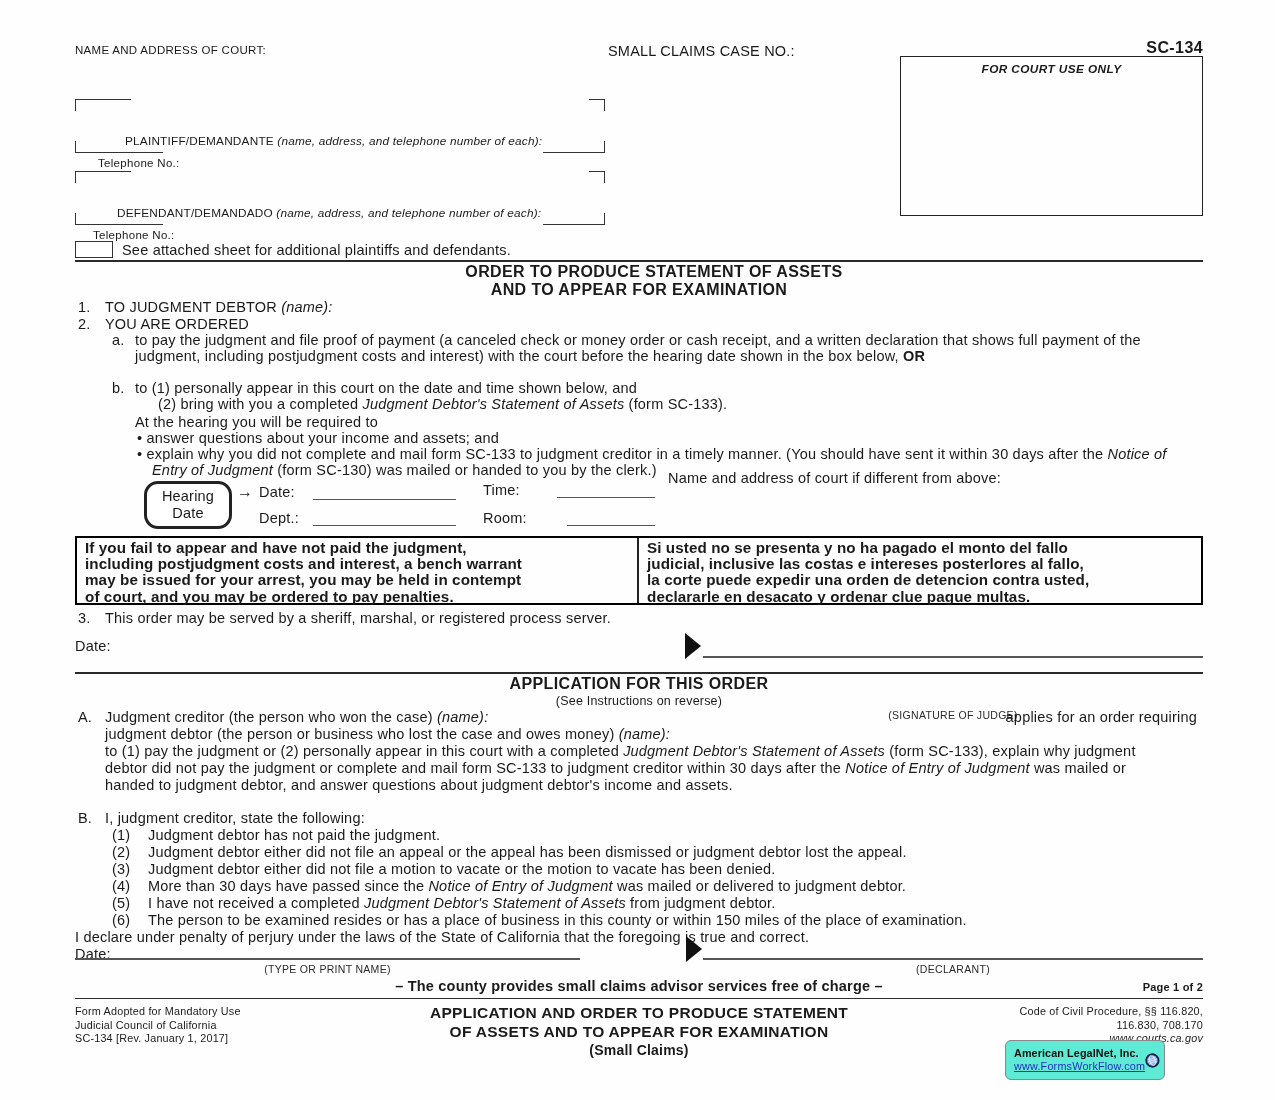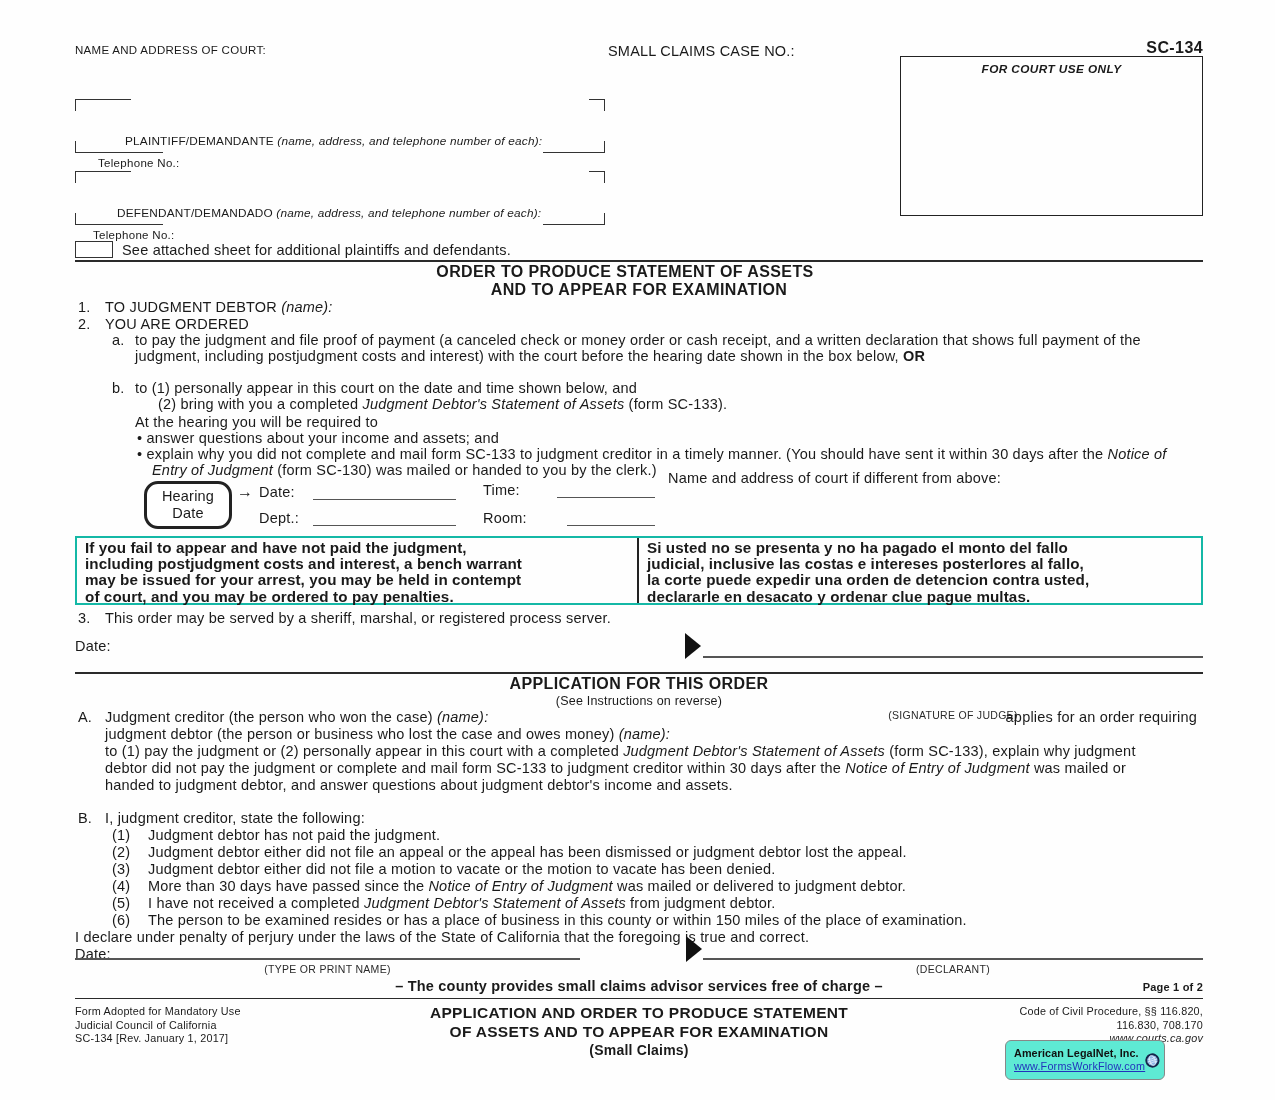--- a/index.html
+++ b/index.html
@@ -31,21 +31,21 @@
   .party-label{position:absolute;left:50px;top:-3px;white-space:nowrap;font-size:11.8px;margin-top:38px;}
   .checkbox{position:absolute;width:38px;height:17px;border:1.5px solid #333;background:#fff;}
   .court-use-box{position:absolute;left:900px;top:56px;width:303px;height:160px;border:1.8px solid #222;}
   .hearing-badge{
     position:absolute;left:144px;top:481px;width:88px;height:48px;
     border:3px solid #222;border-radius:14px;text-align:center;
     font-weight:normal;font-size:14.5px;line-height:17px;padding-top:4px;background:#fff;
   }
   .warn-box{
     position:absolute;left:75px;top:536px;width:1128px;height:69px;
-    border:2px solid #14b8a6;display:flex;
+    border:2px solid #000000;display:flex;
   }
   .warn-cell{width:50%;padding:2px 8px 0 8px;font-weight:bold;font-size:15.2px;line-height:16.2px;letter-spacing:.1px;}
   .warn-cell.en{border-right:2px solid #222;}
   .tri{width:0;height:0;border-left:16px solid #111;border-top:13px solid transparent;border-bottom:13px solid transparent;}
   .badge{
     position:absolute;left:1005px;top:1040px;width:160px;height:40px;
     border:1.5px solid #888;border-radius:6px;display:flex;align-items:center;
     padding:2px 4px 2px 8px;background:#5eead4;
   }
   .badge-txt{flex:1;line-height:13px;}
@@ -83,21 +83,21 @@
     <div class="cm br"></div>
     <div class="party-label" style="left:42px;"><span>DEFENDANT/DEMANDADO</span> <span class="i">(name, address, and telephone number of each):</span></div>
   </div>
   <div class="abs lbl" style="left:93px;top:229px;">Telephone No.:</div>
 
   <div class="checkbox" style="left:75px;top:241px;"></div>
   <div class="abs" style="left:122px;top:242px;">See attached sheet for additional plaintiffs and defendants.</div>
 
   <div class="abs hr" style="left:75px;top:260px;width:1128px;"></div>
 
-  <div class="abs b center" style="left:61px;top:263px;width:1128px;font-size:16px;letter-spacing:.4px;">ORDER TO PRODUCE STATEMENT OF ASSETS</div>
+  <div class="abs b center" style="left:90px;top:263px;width:1128px;font-size:16px;letter-spacing:.4px;">ORDER TO PRODUCE STATEMENT OF ASSETS</div>
   <div class="abs b center" style="left:75px;top:281px;width:1128px;font-size:16px;letter-spacing:.4px;">AND TO APPEAR FOR EXAMINATION</div>
 
   <div class="abs" style="left:78px;top:299px;"><span class="num">1.</span><span>TO JUDGMENT DEBTOR</span> <span class="i">(name):</span></div>
   <div class="abs" style="left:78px;top:316px;"><span class="num">2.</span><span>YOU ARE ORDERED</span></div>
 
   <div class="abs" style="left:112px;top:332px;">a.</div>
   <div class="abs" style="left:135px;top:332px;width:1008px;line-height:16.2px;"><span>to pay the judgment and file proof of payment (a canceled check or money order or cash receipt, and a written declaration that shows full payment of the judgment, including postjudgment costs and interest) with the court before the hearing date shown in the box below,</span> <span class="b">OR</span></div>
 
   <div class="abs" style="left:112px;top:380px;">b.</div>
   <div class="abs" style="left:135px;top:380px;">to (1) personally appear in this court on the date and time shown below, and</div>

